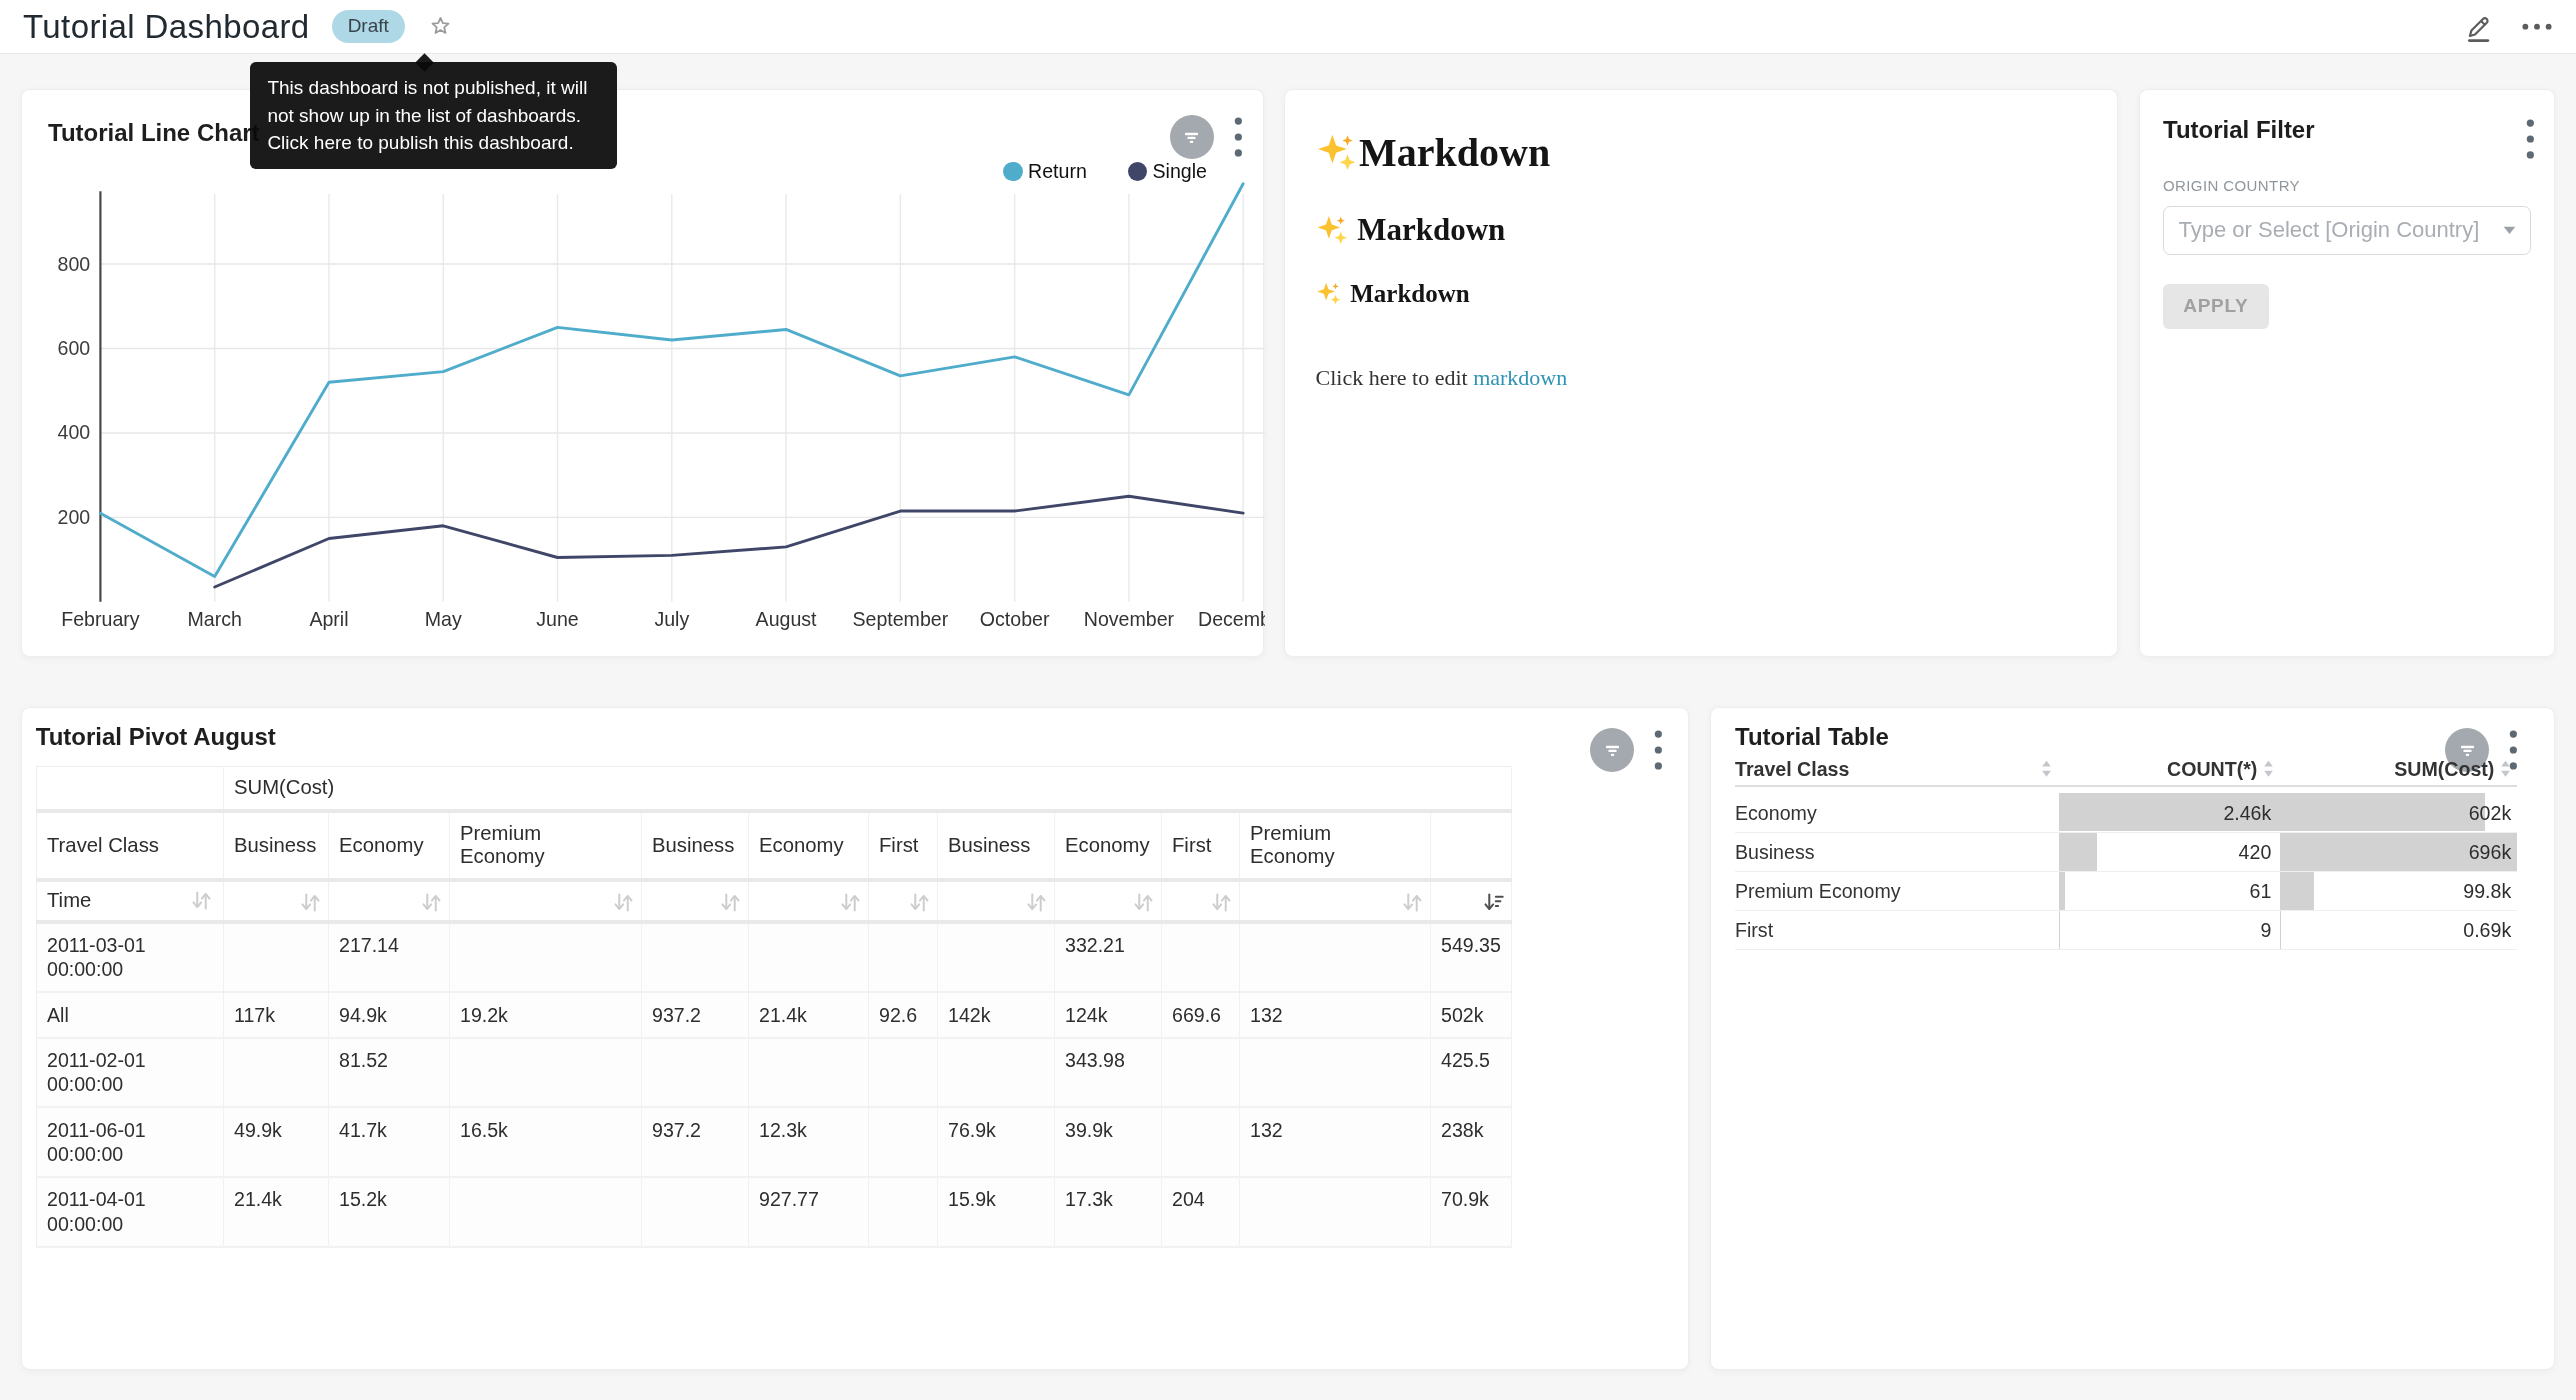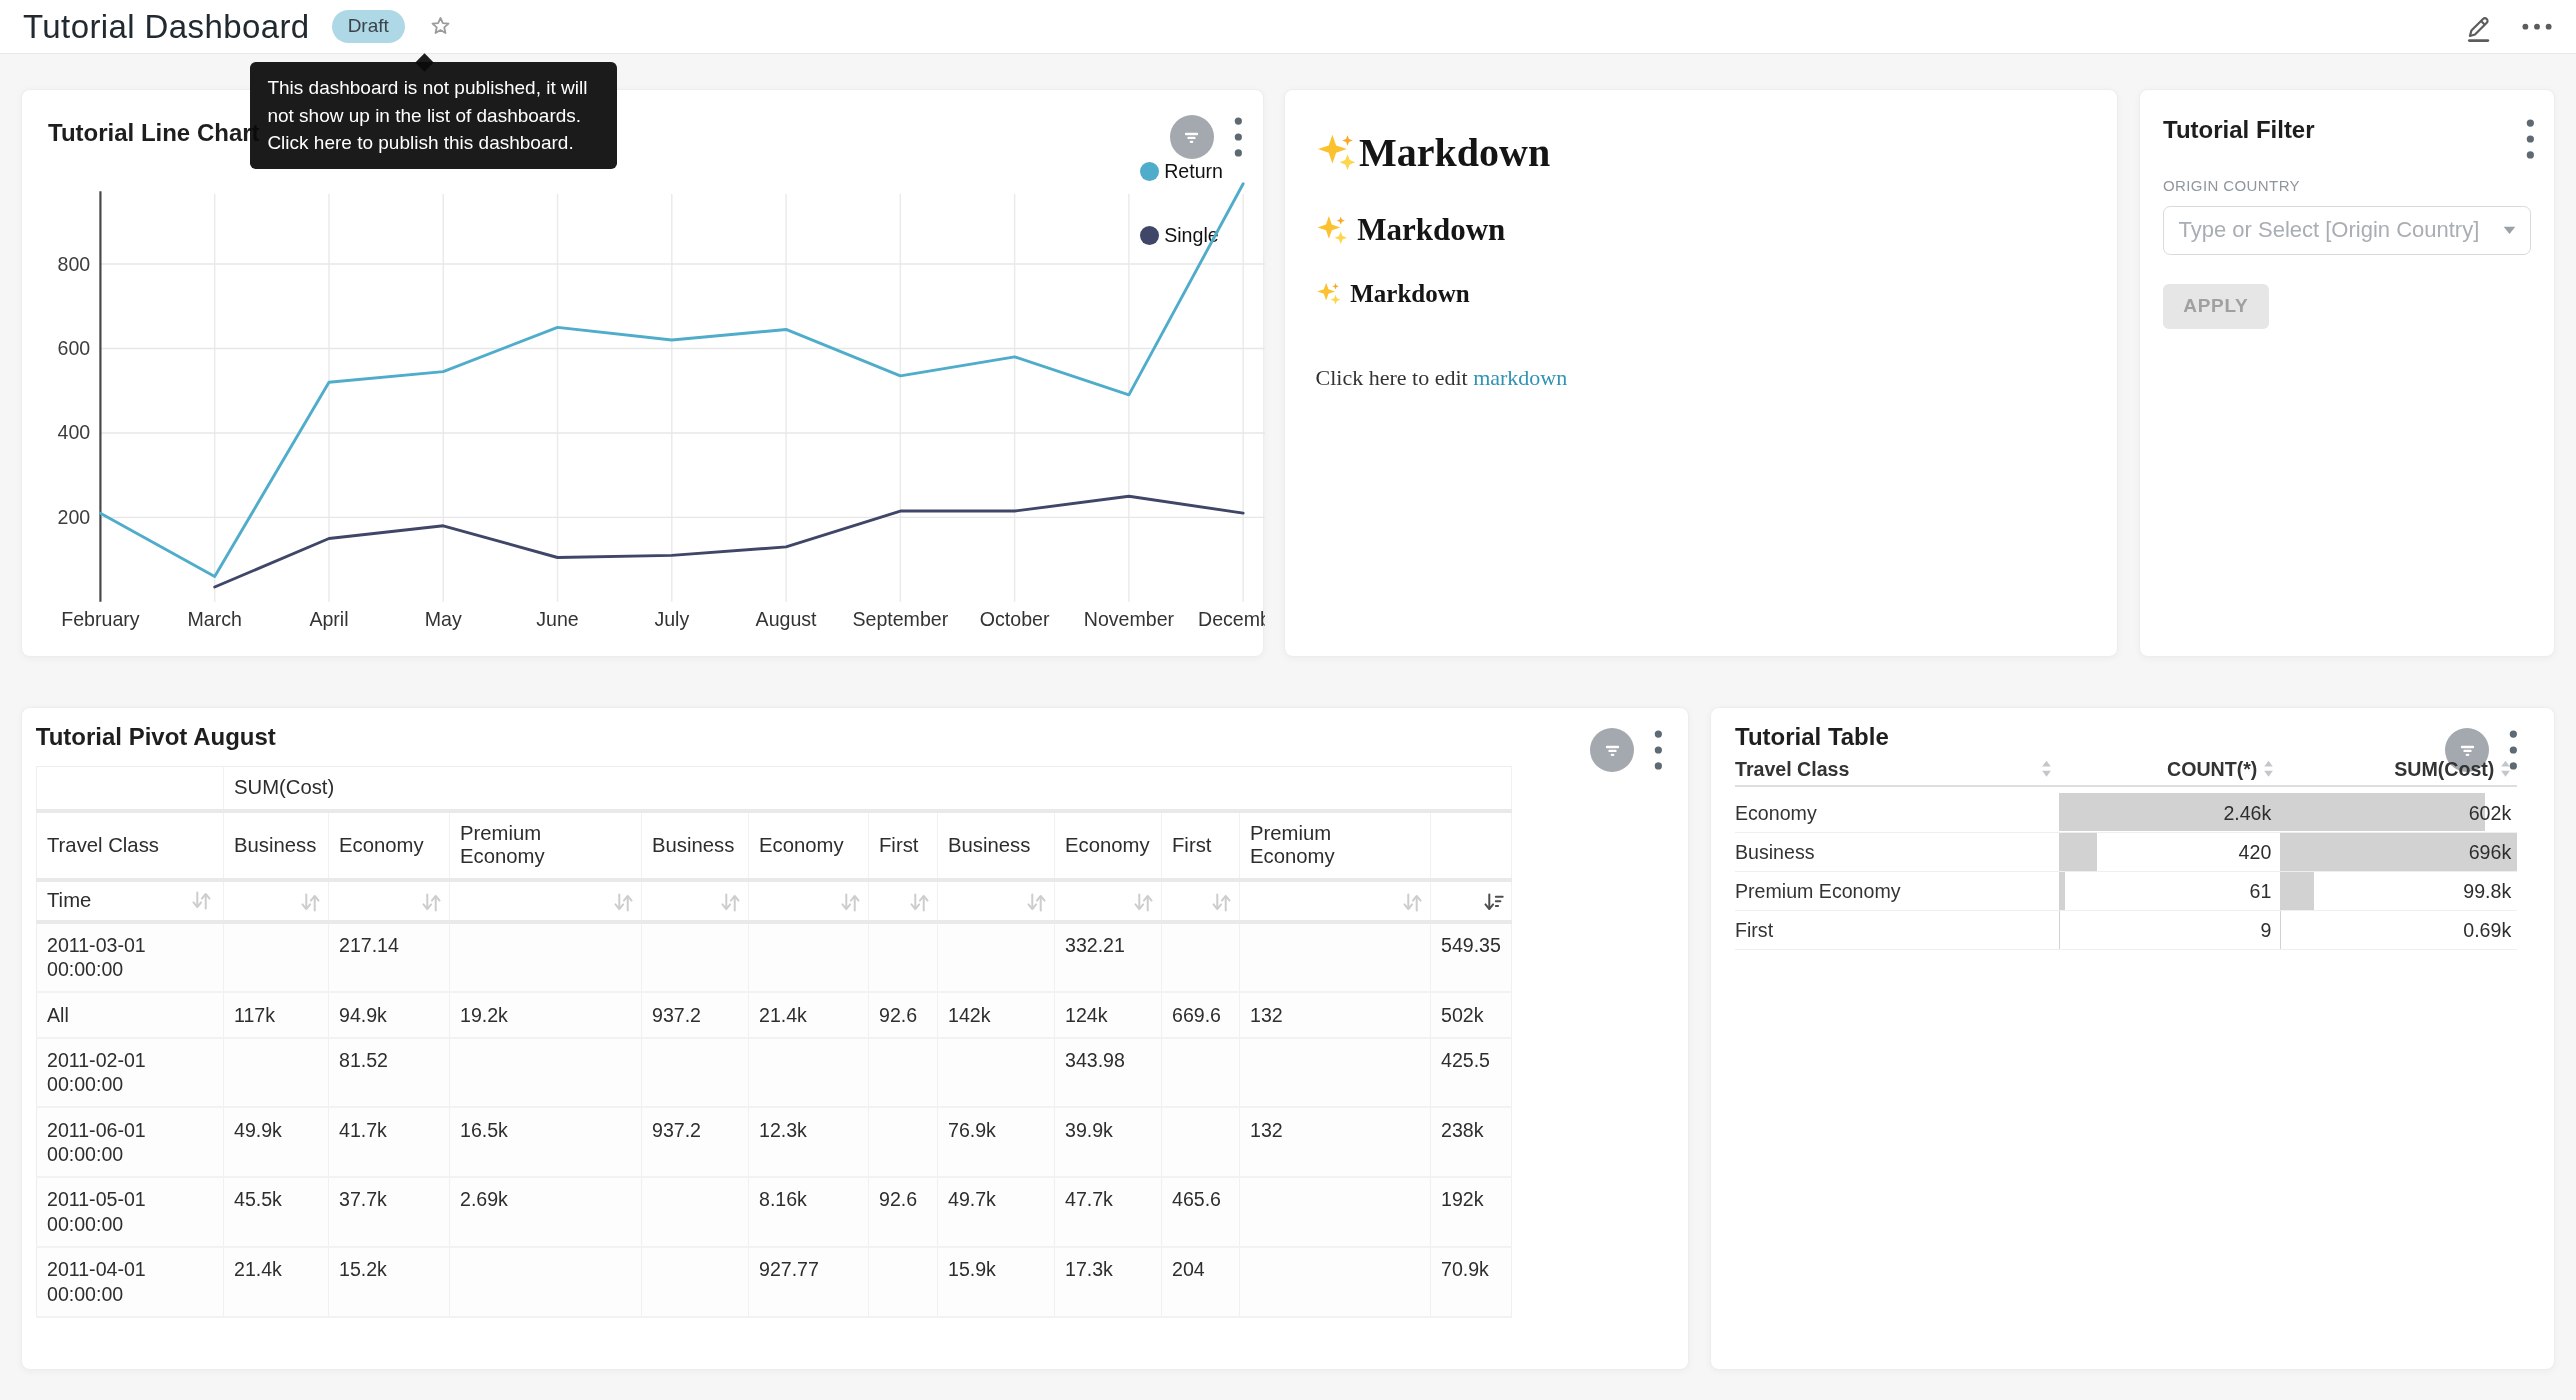--- a/index.html
+++ b/index.html
@@ -53,21 +53,21 @@
   .filter-circle {
     width:44px; height:44px; border-radius:50%; background:#a3a9ae;
     display:flex; align-items:center; justify-content:center; cursor:pointer;
   }
   .filter-circle svg { width:25px; height:25px; stroke:#fff; stroke-width:3; stroke-linecap:round; }
   .kebab { width:8.7px; height:42px; fill:#5d6a74; cursor:pointer; }
 
   
   #line-panel .panel-title { position:absolute; left:26px; top:29px; }
   #line-panel .panel-icons { right:20.3px; top:25px; }
-  .legend { position:absolute; right:40px; top:70px; display:flex; gap:41px;flex-direction:column; }
+  .legend { position:absolute; right:56px; top:70px; display:flex; gap:41px; }
   .legend-item { display:flex; align-items:center; gap:5.1px; cursor:pointer; }
   .legend-dot { width:19.6px; height:19.6px; border-radius:50%; }
   .legend-label { font-size:19.6px; color:#111; }
   #line-chart-svg { position:absolute; left:0; top:91px; width:1243px; height:460px; }
   #line-chart-svg text { font-family:"Liberation Sans","DejaVu Sans",sans-serif; }
 
   
   .md-body { padding:29px 30.5px;font-family:Liberation Serif, serif; }
   .md-h { display:flex; align-items:center; font-weight:700; color:#151515; margin:0; }
   .md-h1 { font-size:40px; margin-top:10.2px; }
@@ -488,34 +488,20 @@
             <td>937.2</td>
             <td>12.3k</td>
             <td></td>
             <td>76.9k</td>
             <td>39.9k</td>
             <td></td>
             <td>132</td>
             <td>238k</td>
           </tr>
           <tr>
-            <th>2011-05-01 00:00:00</th>
-            <td>45.5k</td>
-            <td>37.7k</td>
-            <td>2.69k</td>
-            <td></td>
-            <td>8.16k</td>
-            <td>92.6</td>
-            <td>49.7k</td>
-            <td>47.7k</td>
-            <td>465.6</td>
-            <td></td>
-            <td>192k</td>
-          </tr>
-          <tr>
             <th>2011-04-01 00:00:00</th>
             <td>21.4k</td>
             <td>15.2k</td>
             <td></td>
             <td></td>
             <td>927.77</td>
             <td></td>
             <td>15.9k</td>
             <td>17.3k</td>
             <td>204</td>

